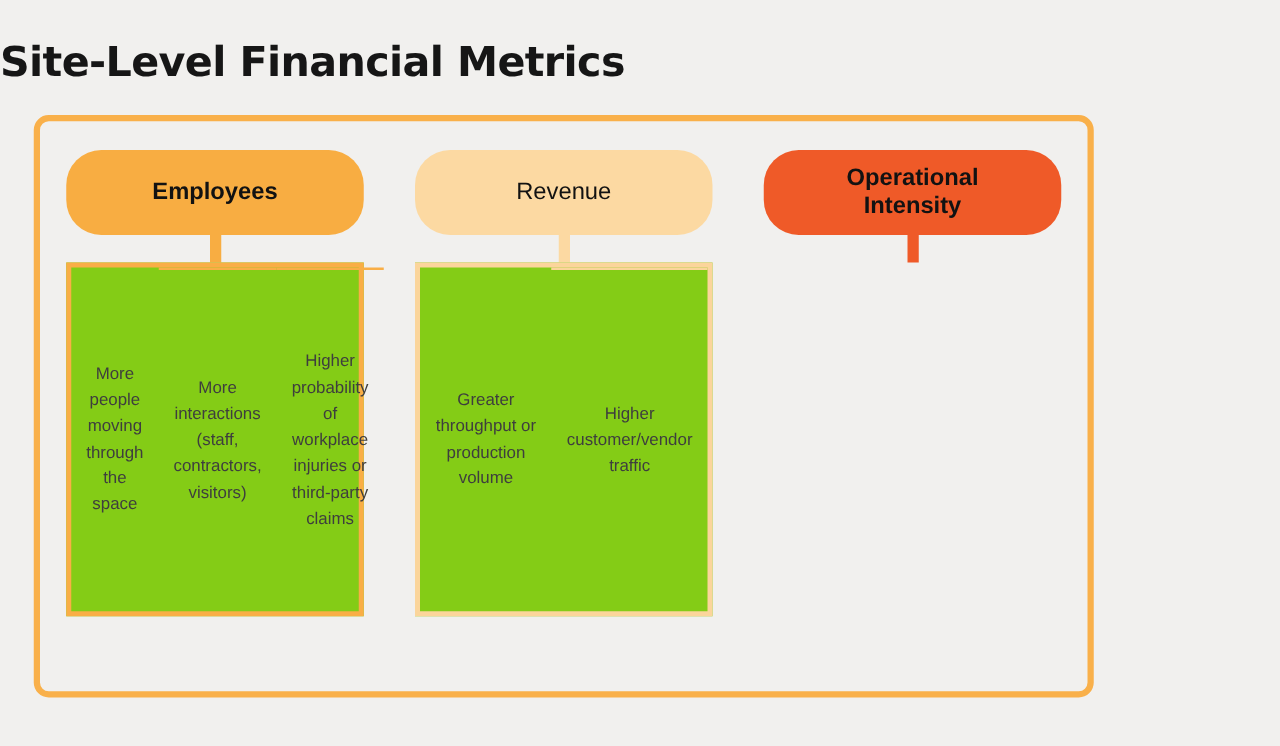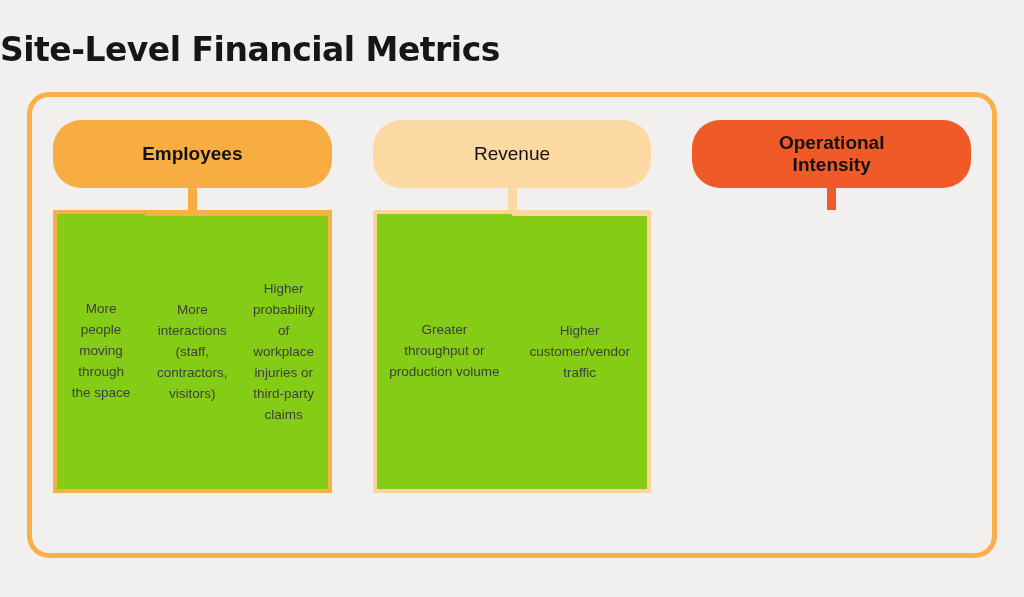--- a/index.html
+++ b/index.html
@@ -11,23 +11,23 @@
   }
   .title {
     position:absolute; top:30px; left:0; width:100%;
     text-align:left;
     font-size:33px; font-weight:bold; letter-spacing:-0.5px;
     color:#161616;
     font-family:"DejaVu Sans","Liberation Sans",sans-serif;
   }
   .frame {
     position:absolute; left:27px; top:92px;
-    width:970px; height:466px;
+    width:848px; height:466px;
     border:5px solid #F9B04A;
-    border-radius:22px;
+    border-radius:12px;
   }
   .cols {
     display:flex; gap:41px;
     padding:23px 21px 0 21px;
     height:100%;
   }
   .col { flex:1; display:flex; flex-direction:column; min-width:0; }
   .pill {
     height:68px; border-radius:28px;
     display:flex; align-items:center; justify-content:center;

